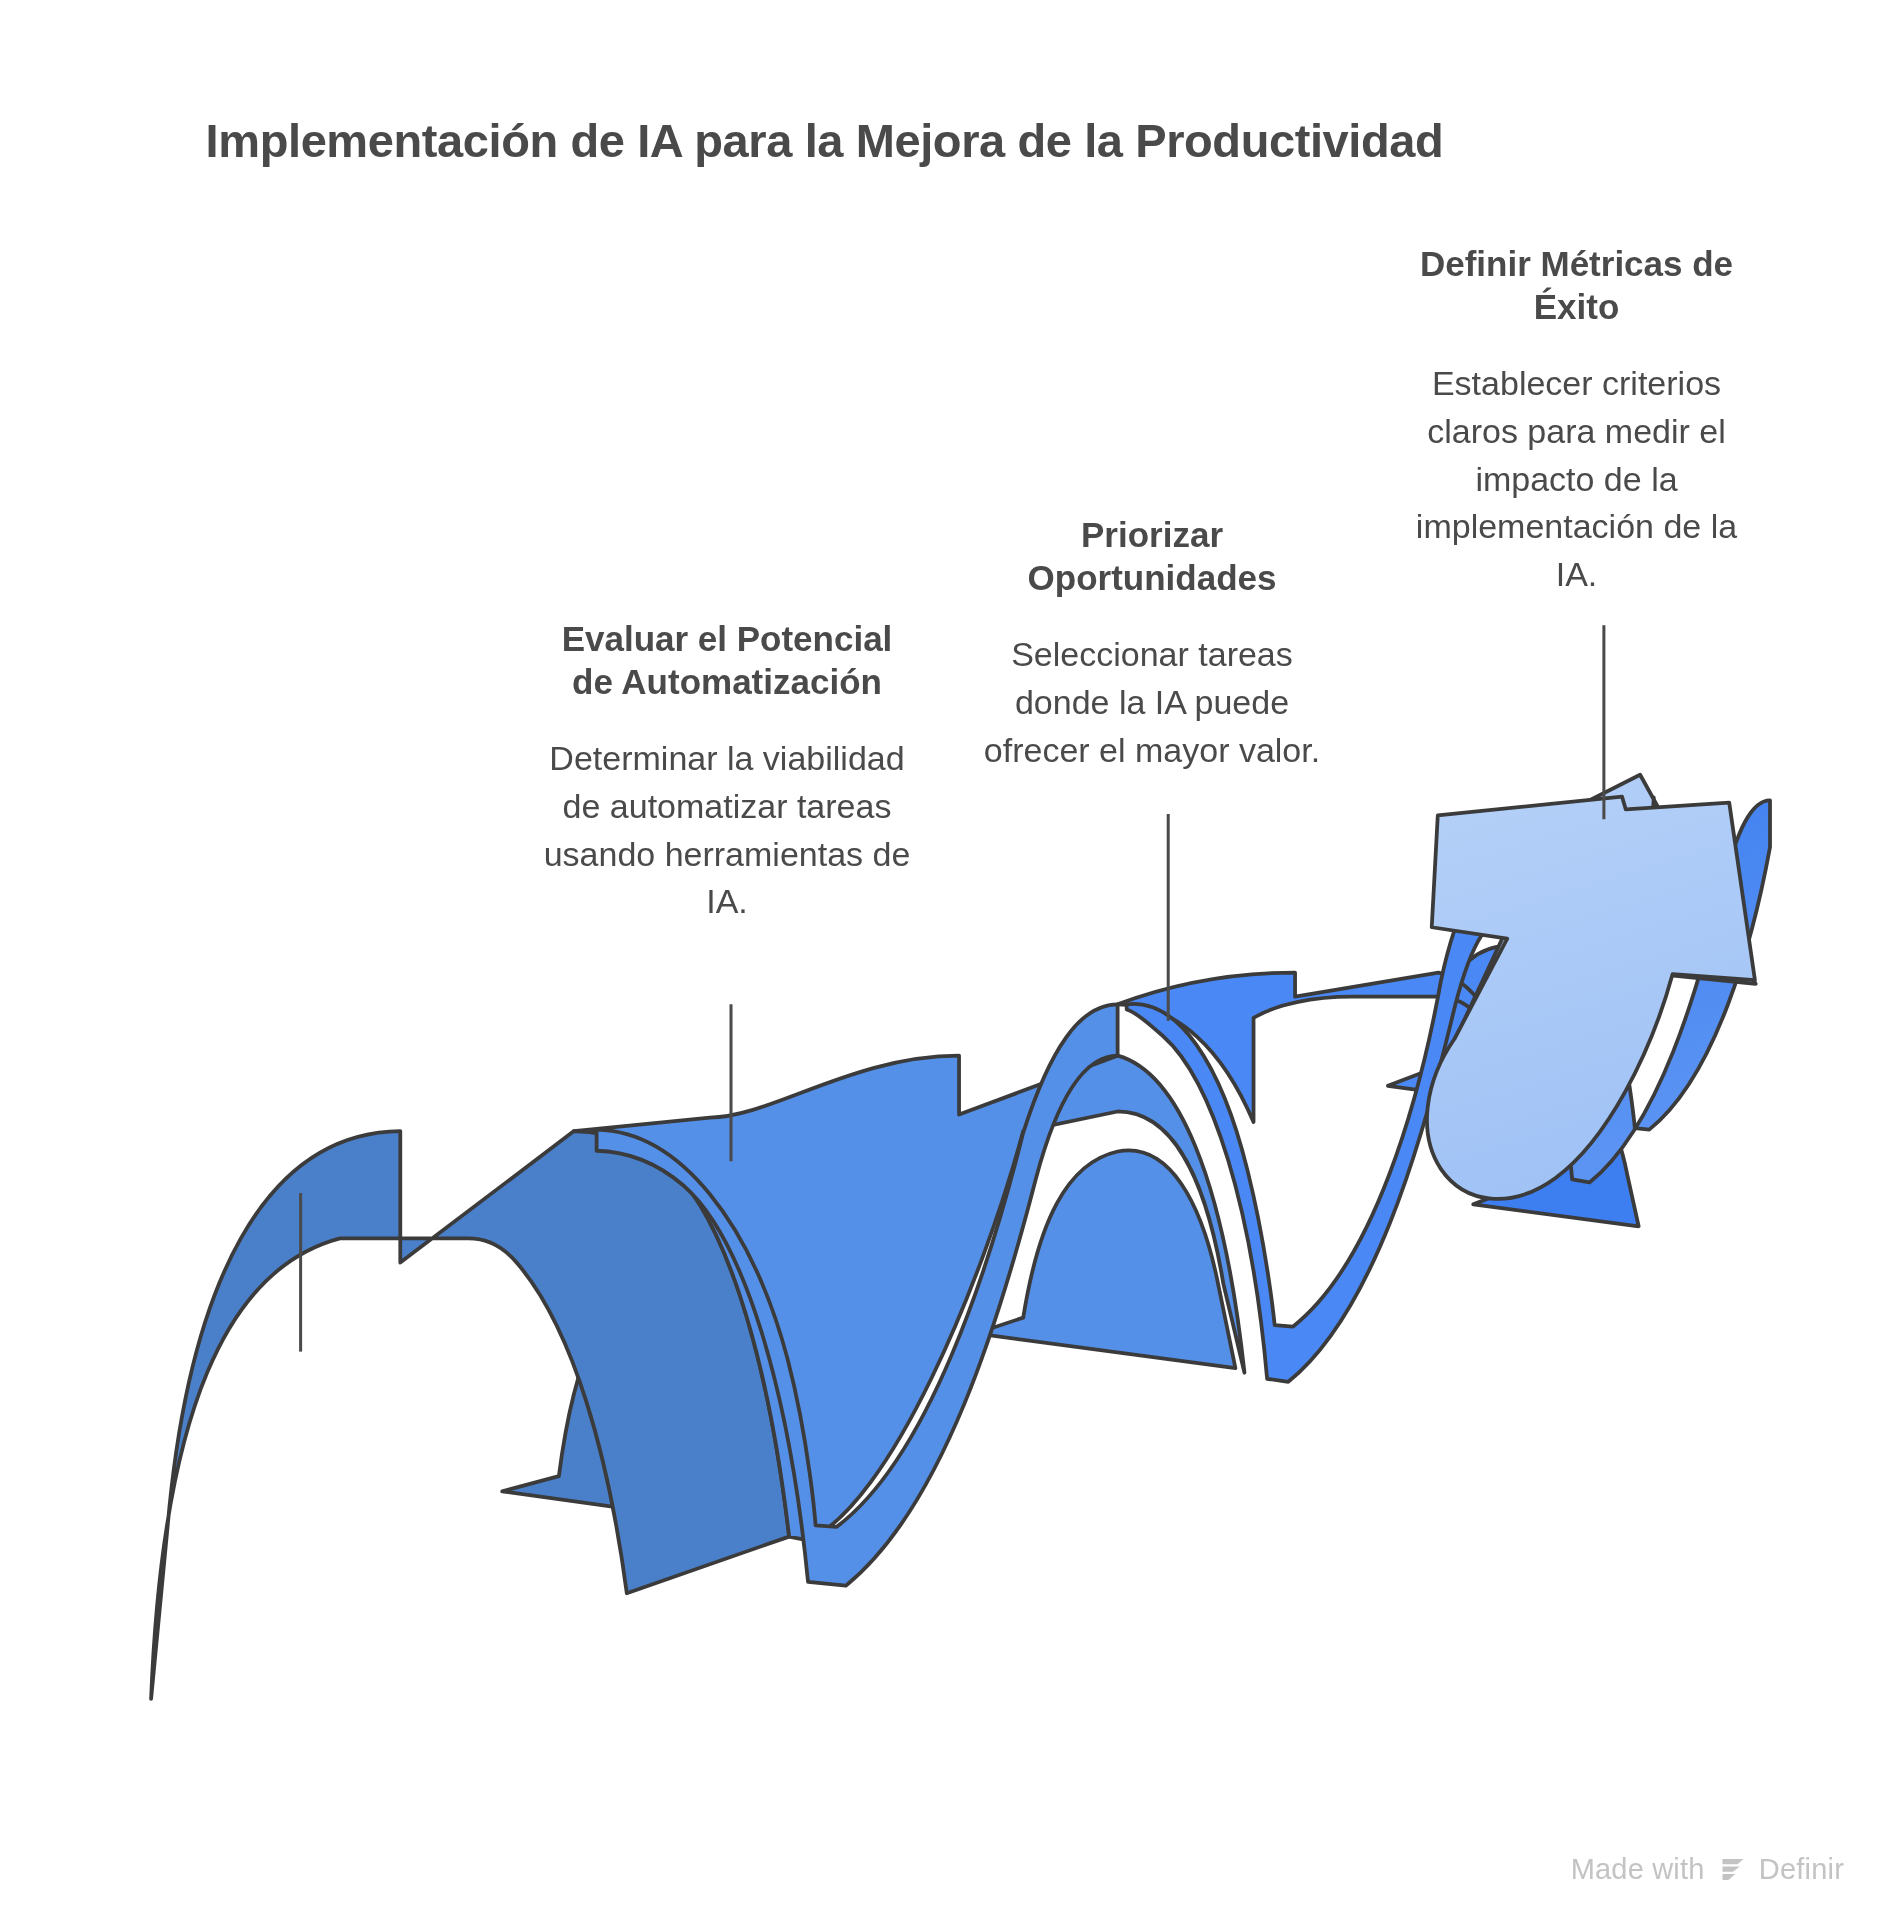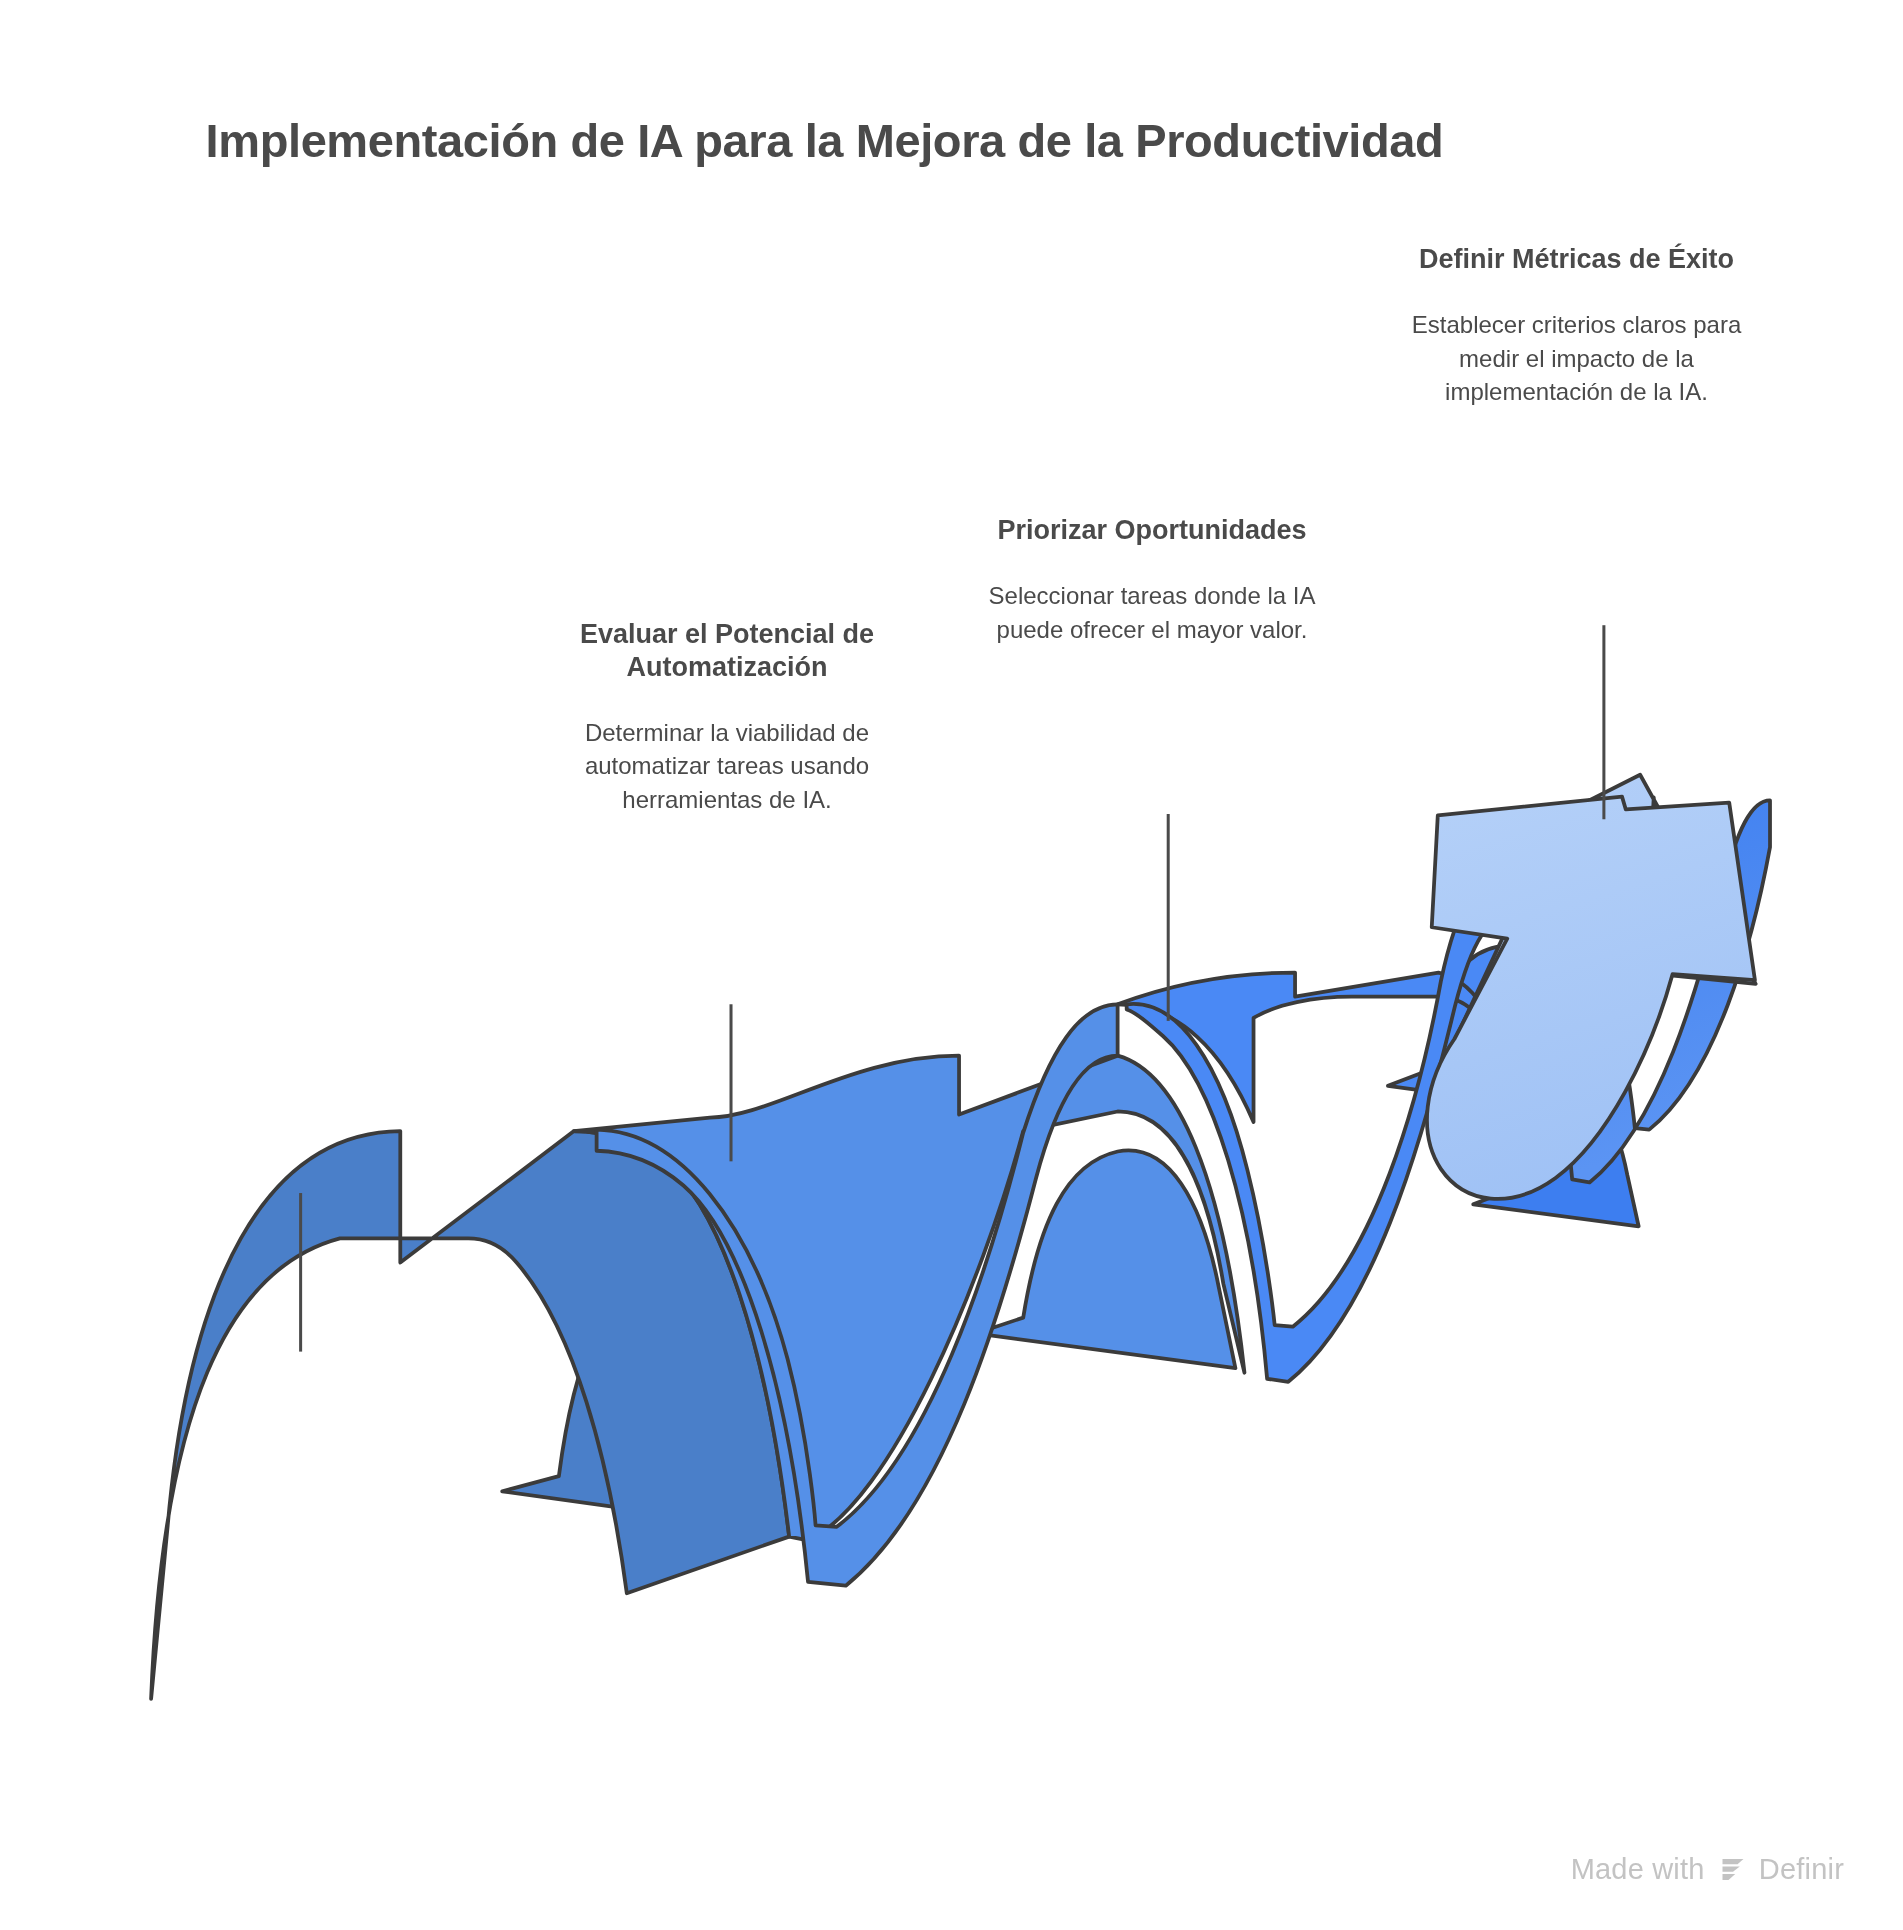--- a/index.html
+++ b/index.html
@@ -32,28 +32,28 @@
     color: #4a4a4a;
     letter-spacing: -0.4px;
   }
 
   
   .step-block {
     position: absolute;
     text-align: center;
   }
   .step-title {
-    font-size: 27px;
+    font-size: 35px;
     font-weight: bold;
     color: #4a4a4a;
     line-height: 1.22;
     margin: 0 0 32px 0;
   }
   .step-desc {
-    font-size: 24px;
+    font-size: 34px;
     font-weight: normal;
     color: #4a4a4a;
     line-height: 1.40;
     margin: 0;
   }
 
   
   #step-block-0 { left: 98px;  top: 852px; width: 378px; }
   #step-block-1 { left: 538px;  top: 618px;  width: 378px; }
   #step-block-2 { left: 982px; top: 514px;  width: 340px; }

